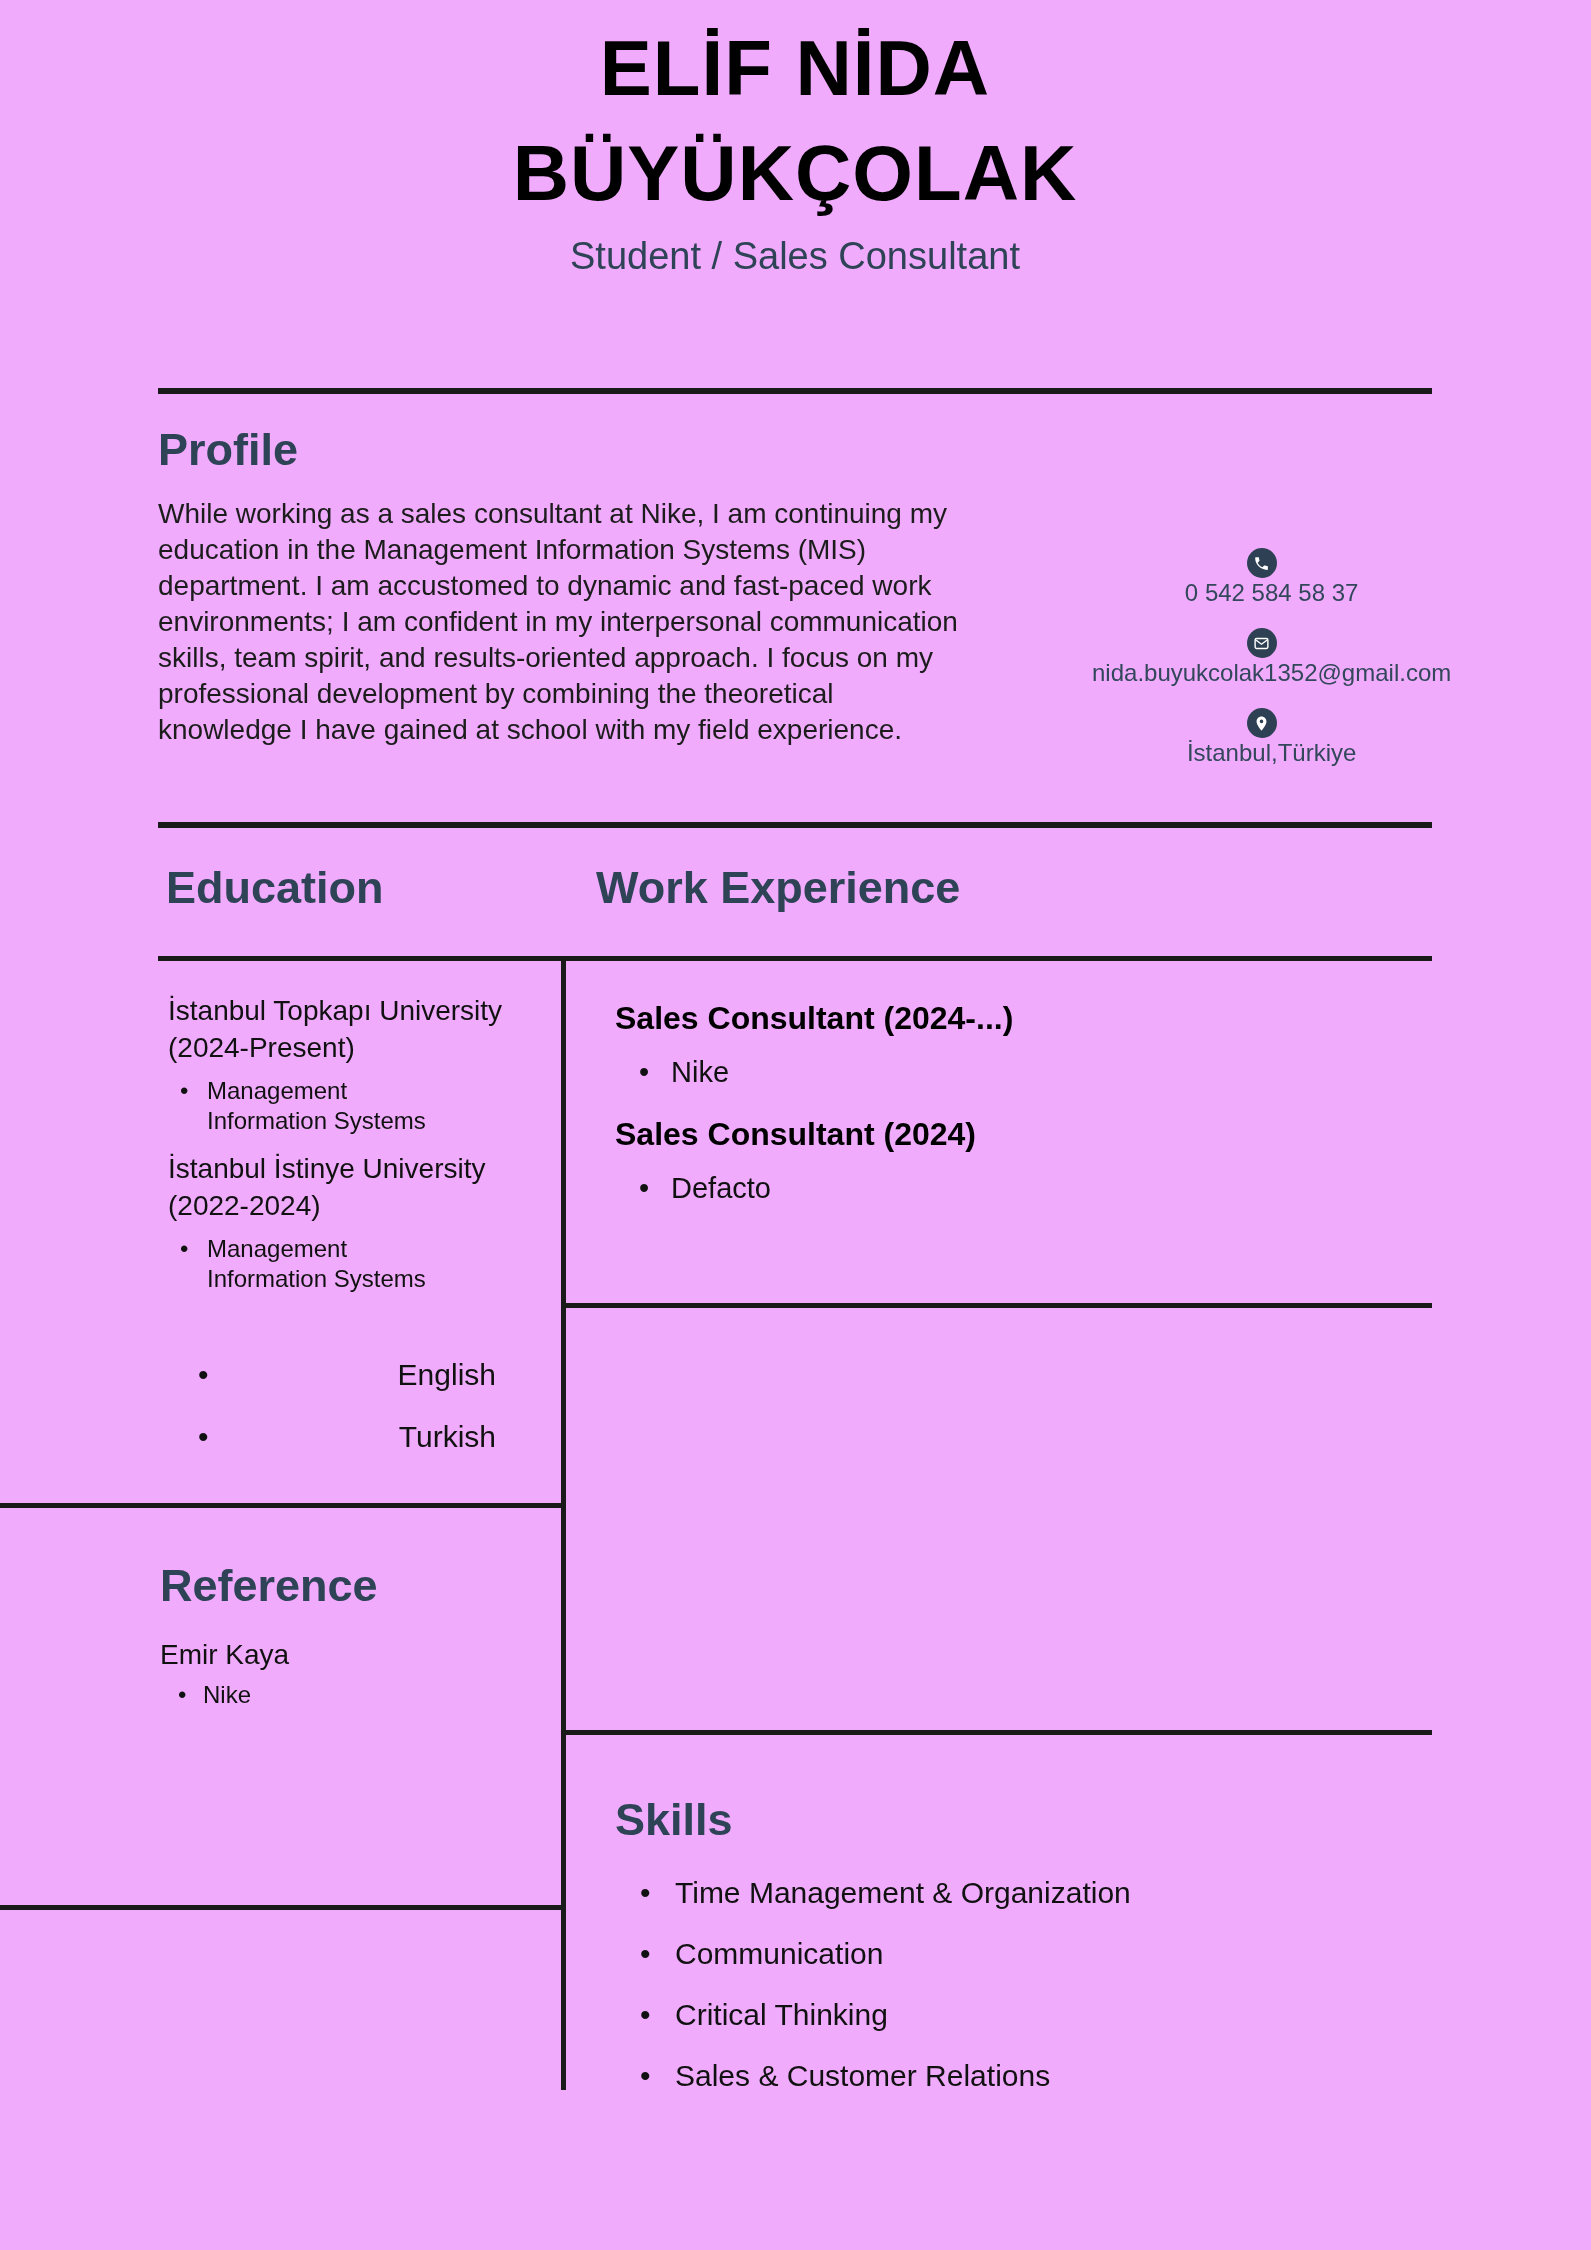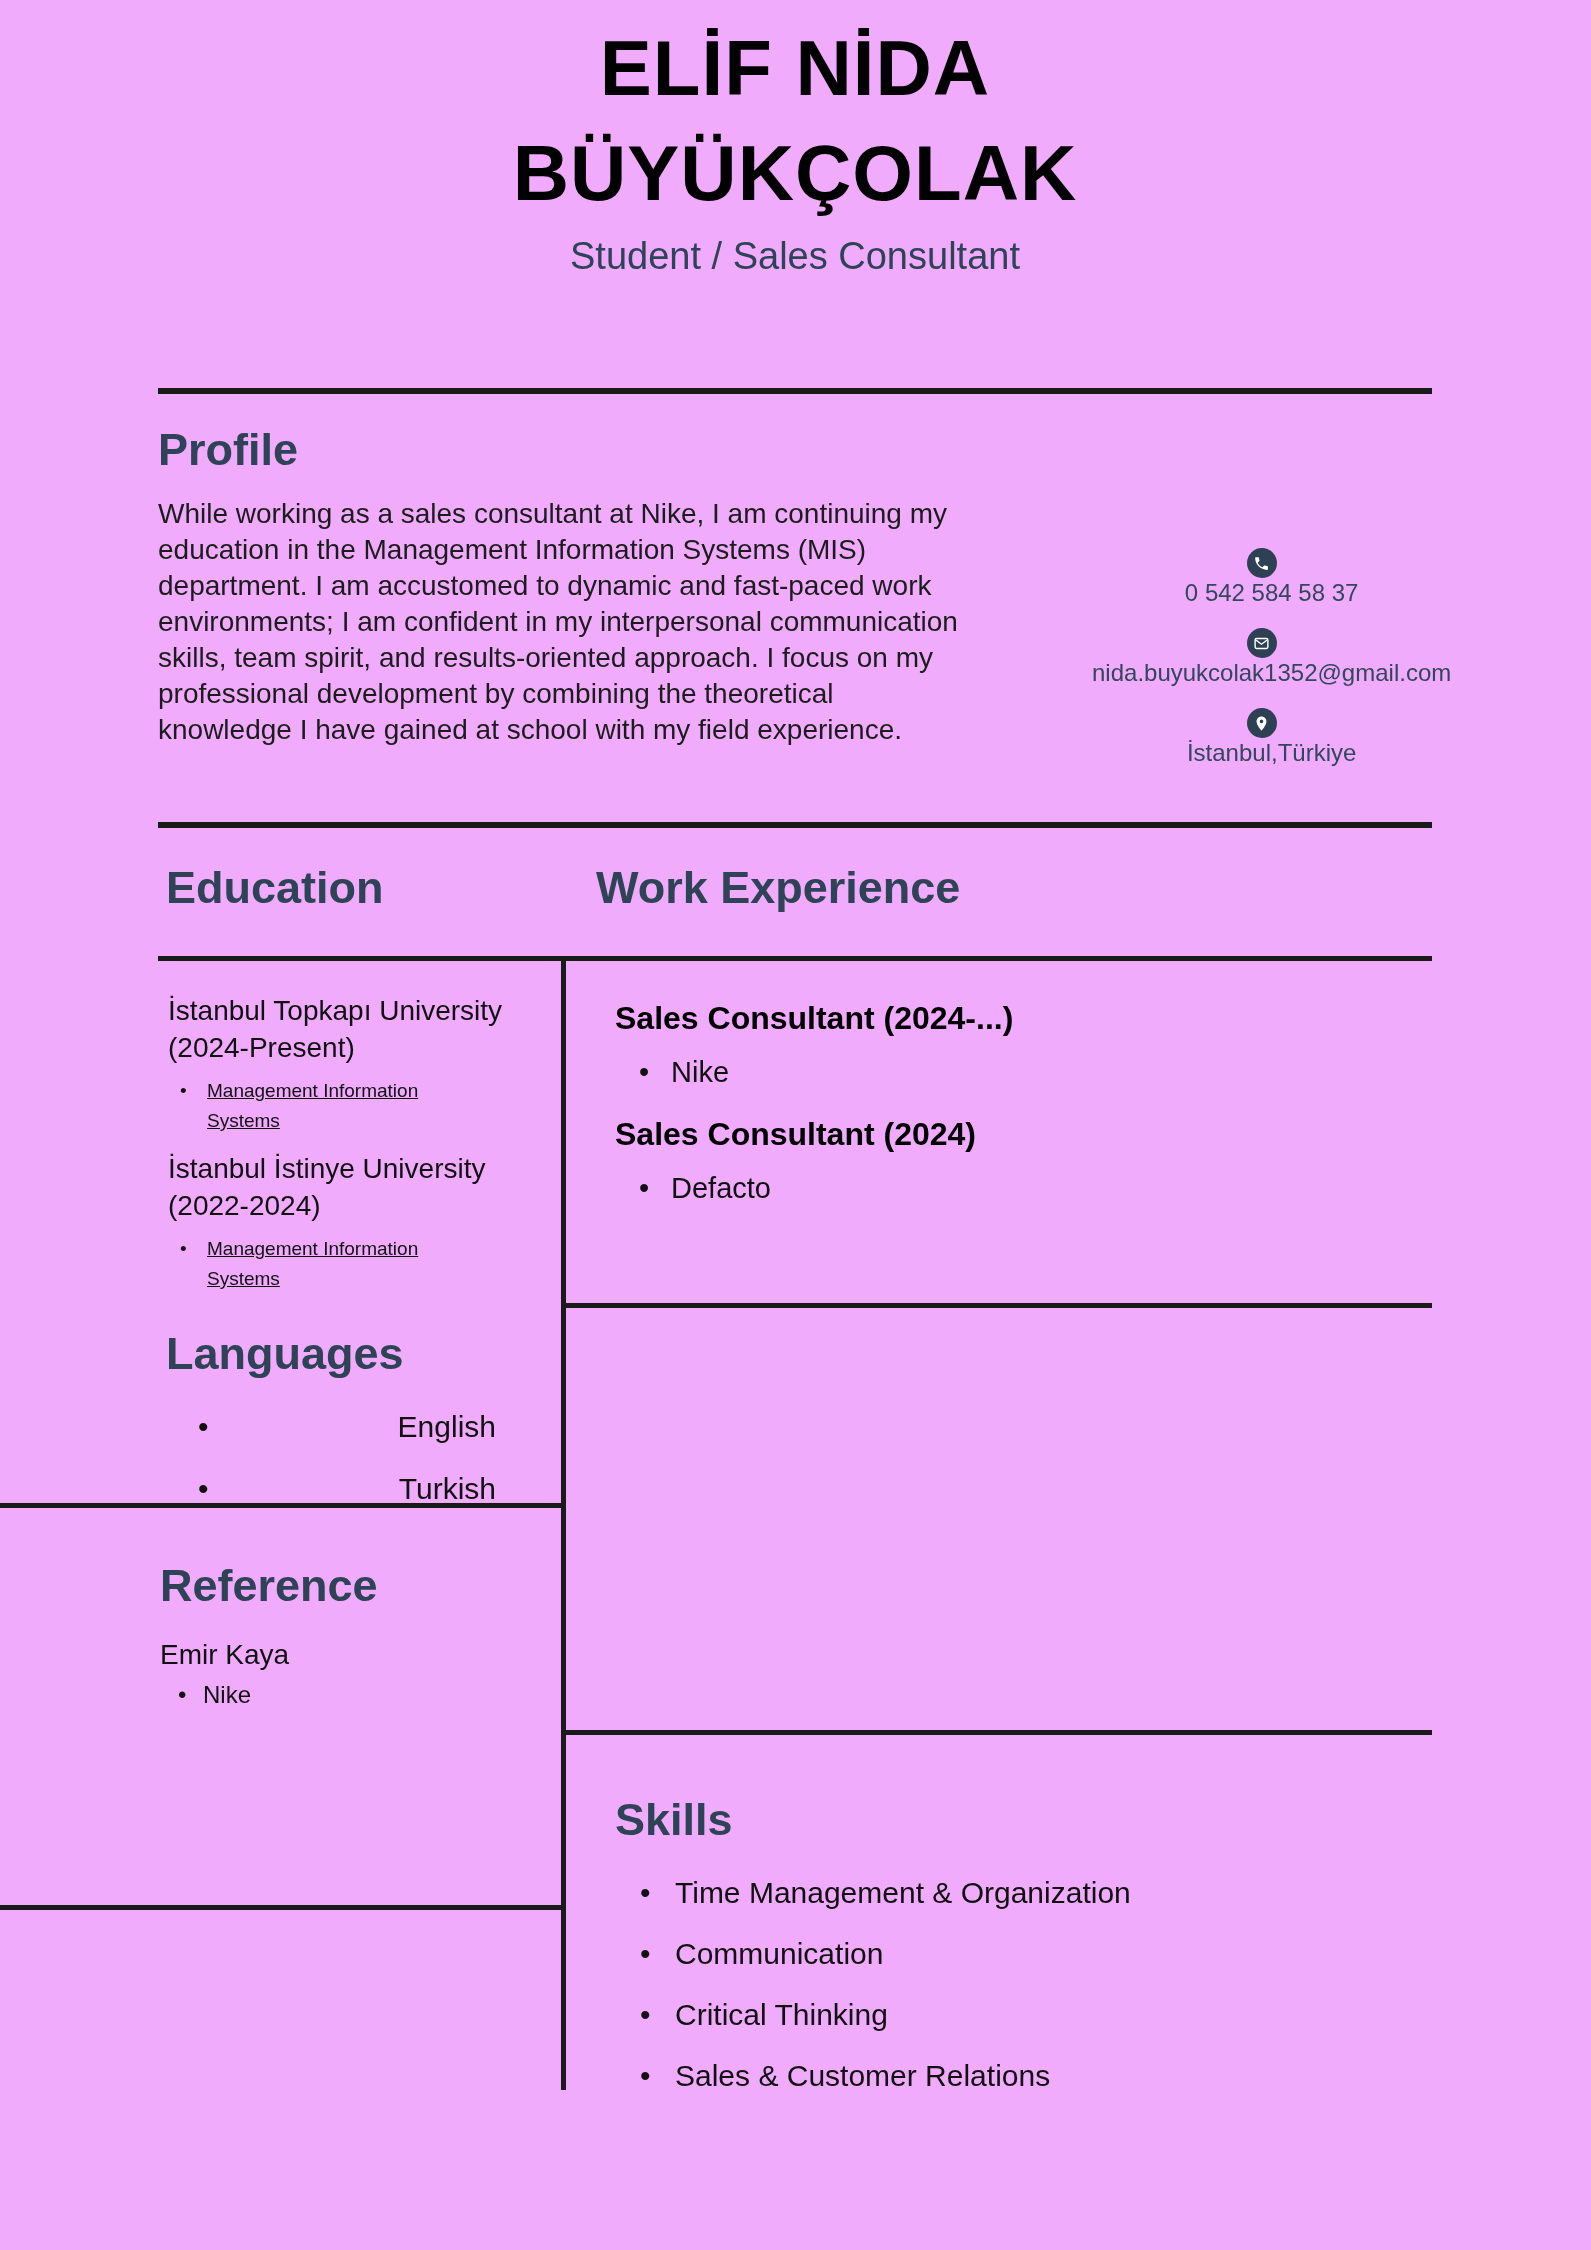--- a/index.html
+++ b/index.html
@@ -51,21 +51,21 @@
 
   
   .edu-heading  { position:absolute; left:166px; top:862px; }
   .work-heading { position:absolute; left:596px; top:862px; }
 
   
   .education { position:absolute; left:168px; top:992px; width:372px; }
   .edu-school { font-size:28px; line-height:37px; color:#111; }
   .edu-years  { font-size:28px; line-height:37px; color:#111; }
   .edu-bullets { margin:10px 0 14px 0; }
-  .edu-bullets li { padding-left:39px; width:250px; font-size:19px; line-height:30px;text-decoration:underline; }
+  .edu-bullets li { padding-left:39px; width:250px; font-size:24px; line-height:30px; }
   .edu-bullets li::before { left:12px; }
 
   
   .work { position:absolute; left:615px; top:998px; width:700px; }
   .work-role { font-size:32px; line-height:40px; font-weight:bold; color:#000; }
   .work-bullets { margin:16px 0 24px 0; }
   .work-bullets li { padding-left:56px; font-size:29px; line-height:36px; }
   .work-bullets li::before { left:24px; }
 
   
@@ -178,21 +178,20 @@
     </div>
     <div>
       <div class="work-role">Sales Consultant (2024)</div>
       <ul class="work-bullets">
         <li>Defacto</li>
       </ul>
     </div>
   </div>
 
   <div class="languages">
-    <h2 class="section-title">Languages</h2>
     <ul class="lang-list">
       <li>English</li>
       <li>Turkish</li>
     </ul>
   </div>
 
   <div class="reference">
     <h2 class="section-title">Reference</h2>
     <div class="ref-name">Emir Kaya</div>
     <ul class="ref-bullets">

